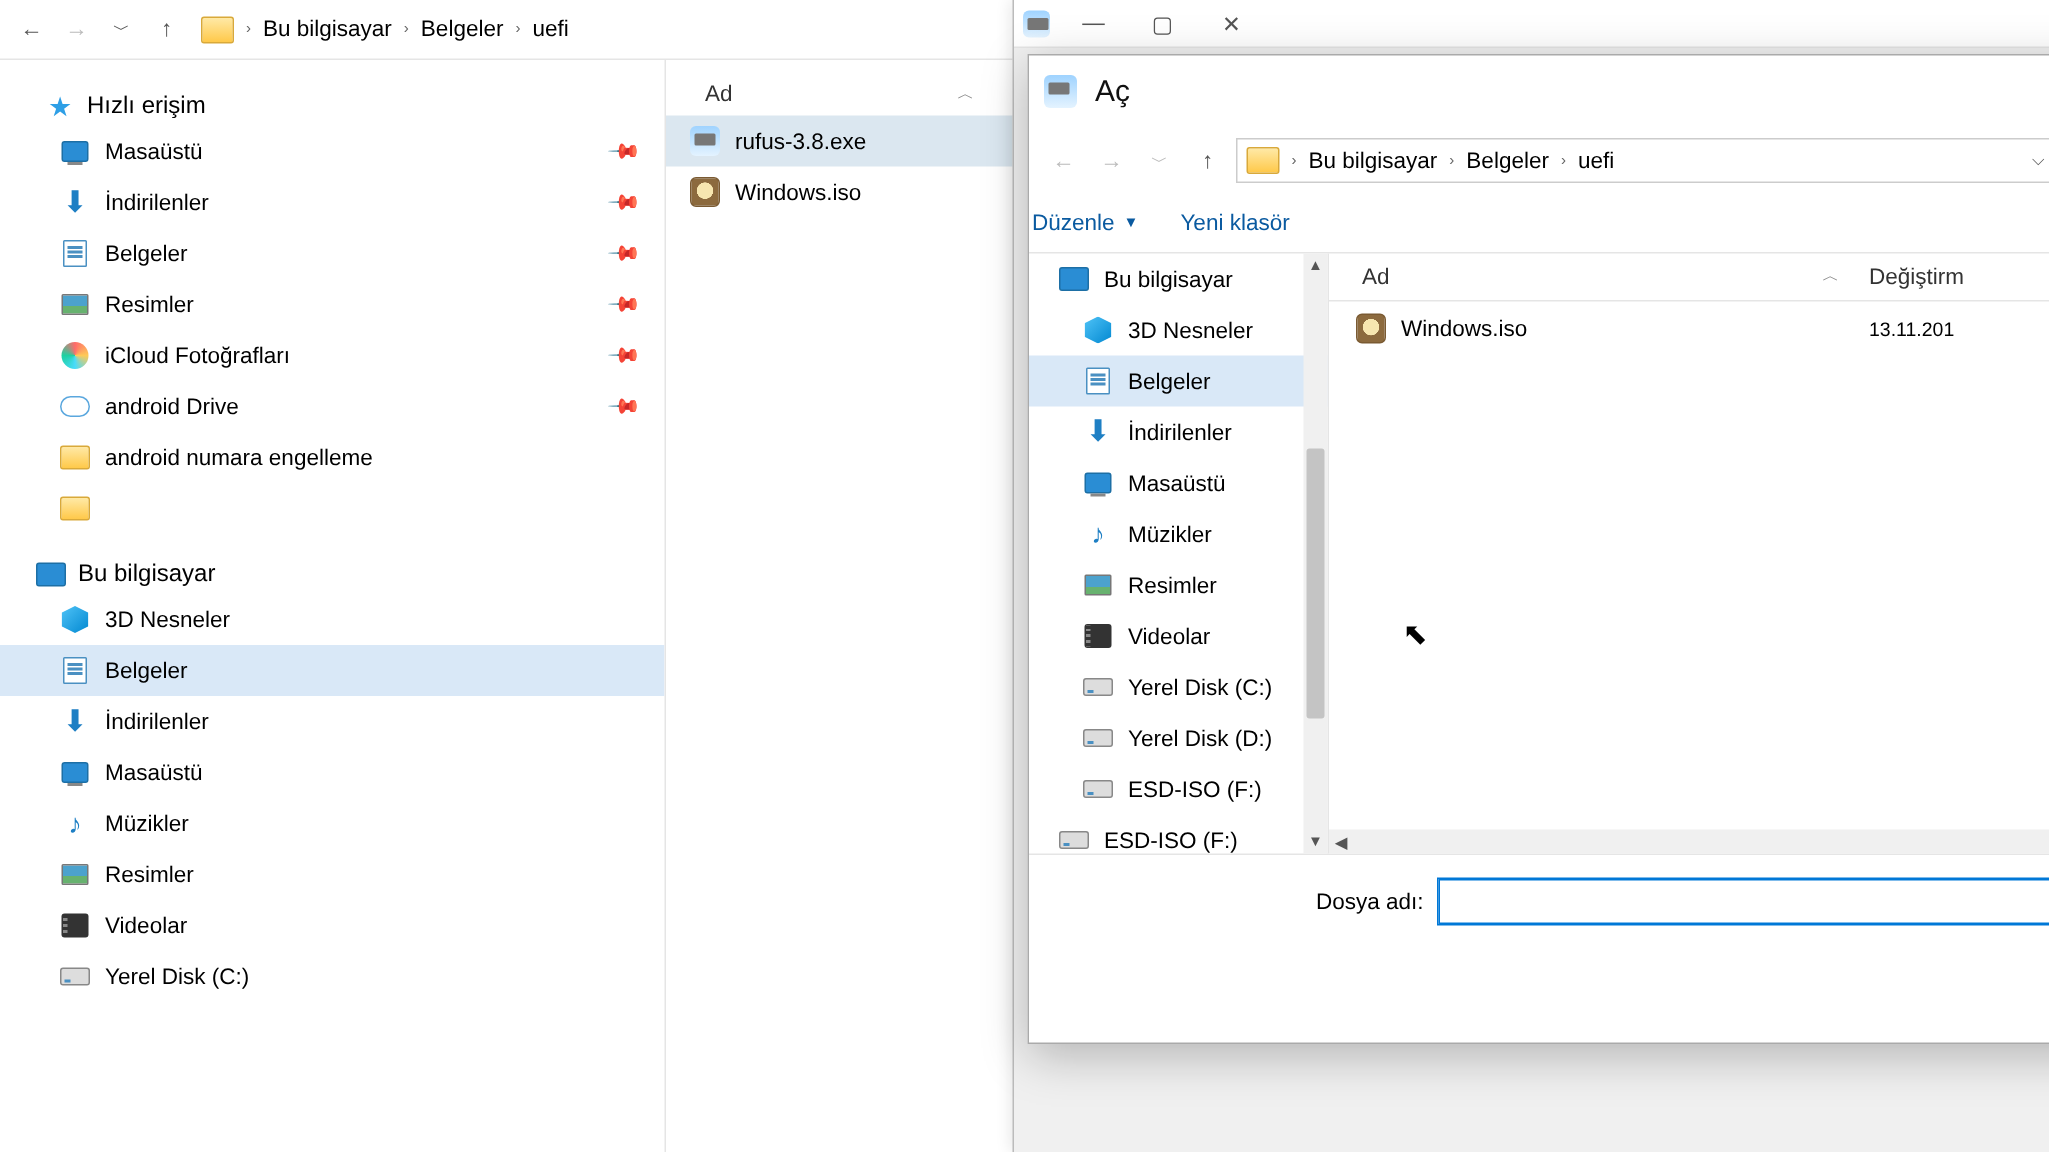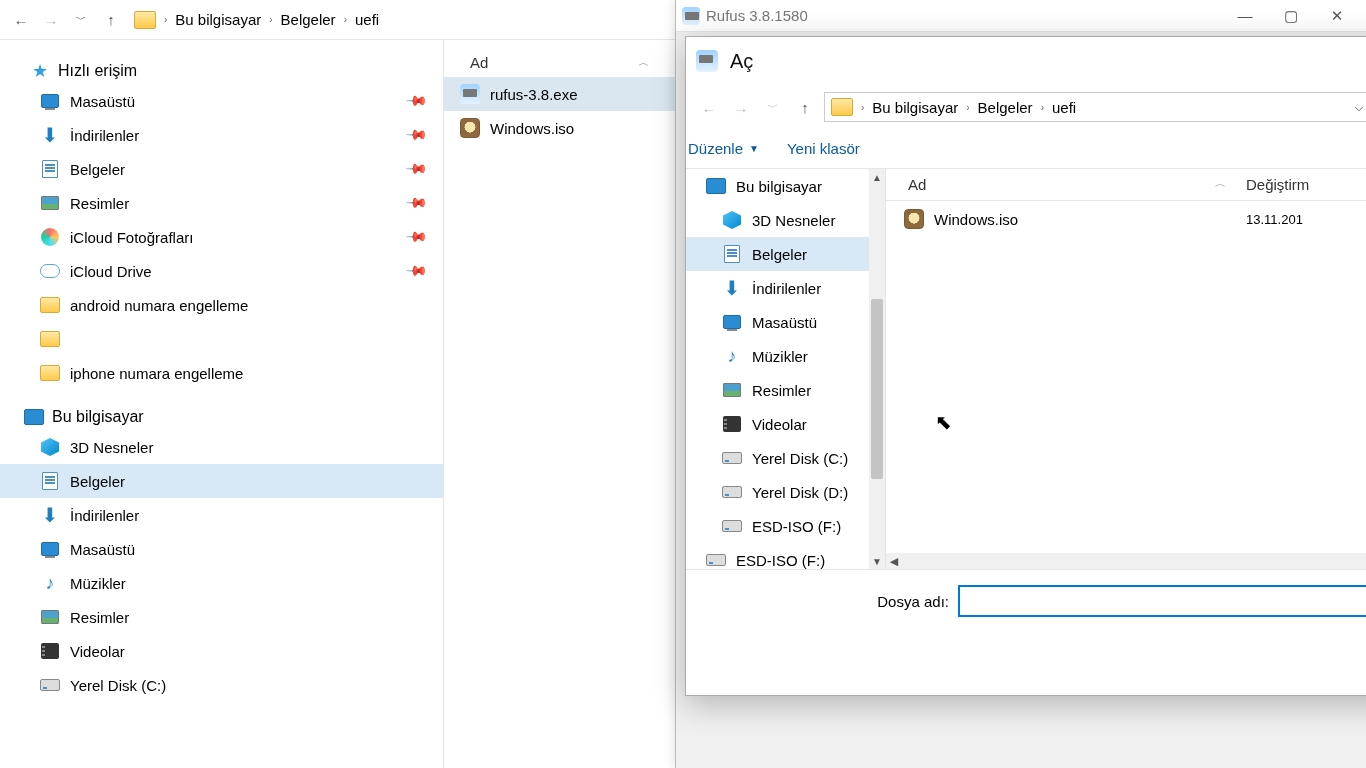--- a/index.html
+++ b/index.html
@@ -164,39 +164,33 @@
             <span class="ico">
               <span class="ico-icloud-photo"></span>
             </span>
             <span>iCloud Fotoğrafları</span>
             <span class="pin">📌</span>
           </div>
           <div class="nav-item">
             <span class="ico">
               <span class="ico-icloud"></span>
             </span>
-            <span>iCloud Drive</span>
+            <span>android Drive</span>
             <span class="pin">📌</span>
           </div>
           <div class="nav-item">
             <span class="ico">
               <span class="ico-folder"></span>
             </span>
             <span>android numara engelleme</span>
           </div>
           <div class="nav-item">
             <span class="ico">
               <span class="ico-folder"></span>
             </span>
-          </div>
-          <div class="nav-item">
-            <span class="ico">
-              <span class="ico-folder"></span>
-            </span>
-            <span>iphone numara engelleme</span>
           </div>
         </div>
       <div style="height:14px"></div>
       <div class="nav-section-title" style="padding-left:24px;">
         <span class="ico">
             <span class="ico-pc"></span>
           </span>
         <span>Bu bilgisayar</span>
       </div>
       <div id="exp-pc">
@@ -270,21 +264,20 @@
             <span>Windows.iso</span>
           </div>
         </div>
     </div>
   </div>
 </div>
 
 <div class="rufus-win">
   <div class="rufus-title">
     <span class="rt-icon ico-rufus"></span>
-    <span class="rt-txt">Rufus 3.8.1580</span>
     <div class="win-btns">
       <div class="win-btn">―</div>
       <div class="win-btn">▢</div>
       <div class="win-btn">✕</div>
     </div>
   </div>
 </div>
 
 <div class="open-dlg">
   <div class="dlg-header">

